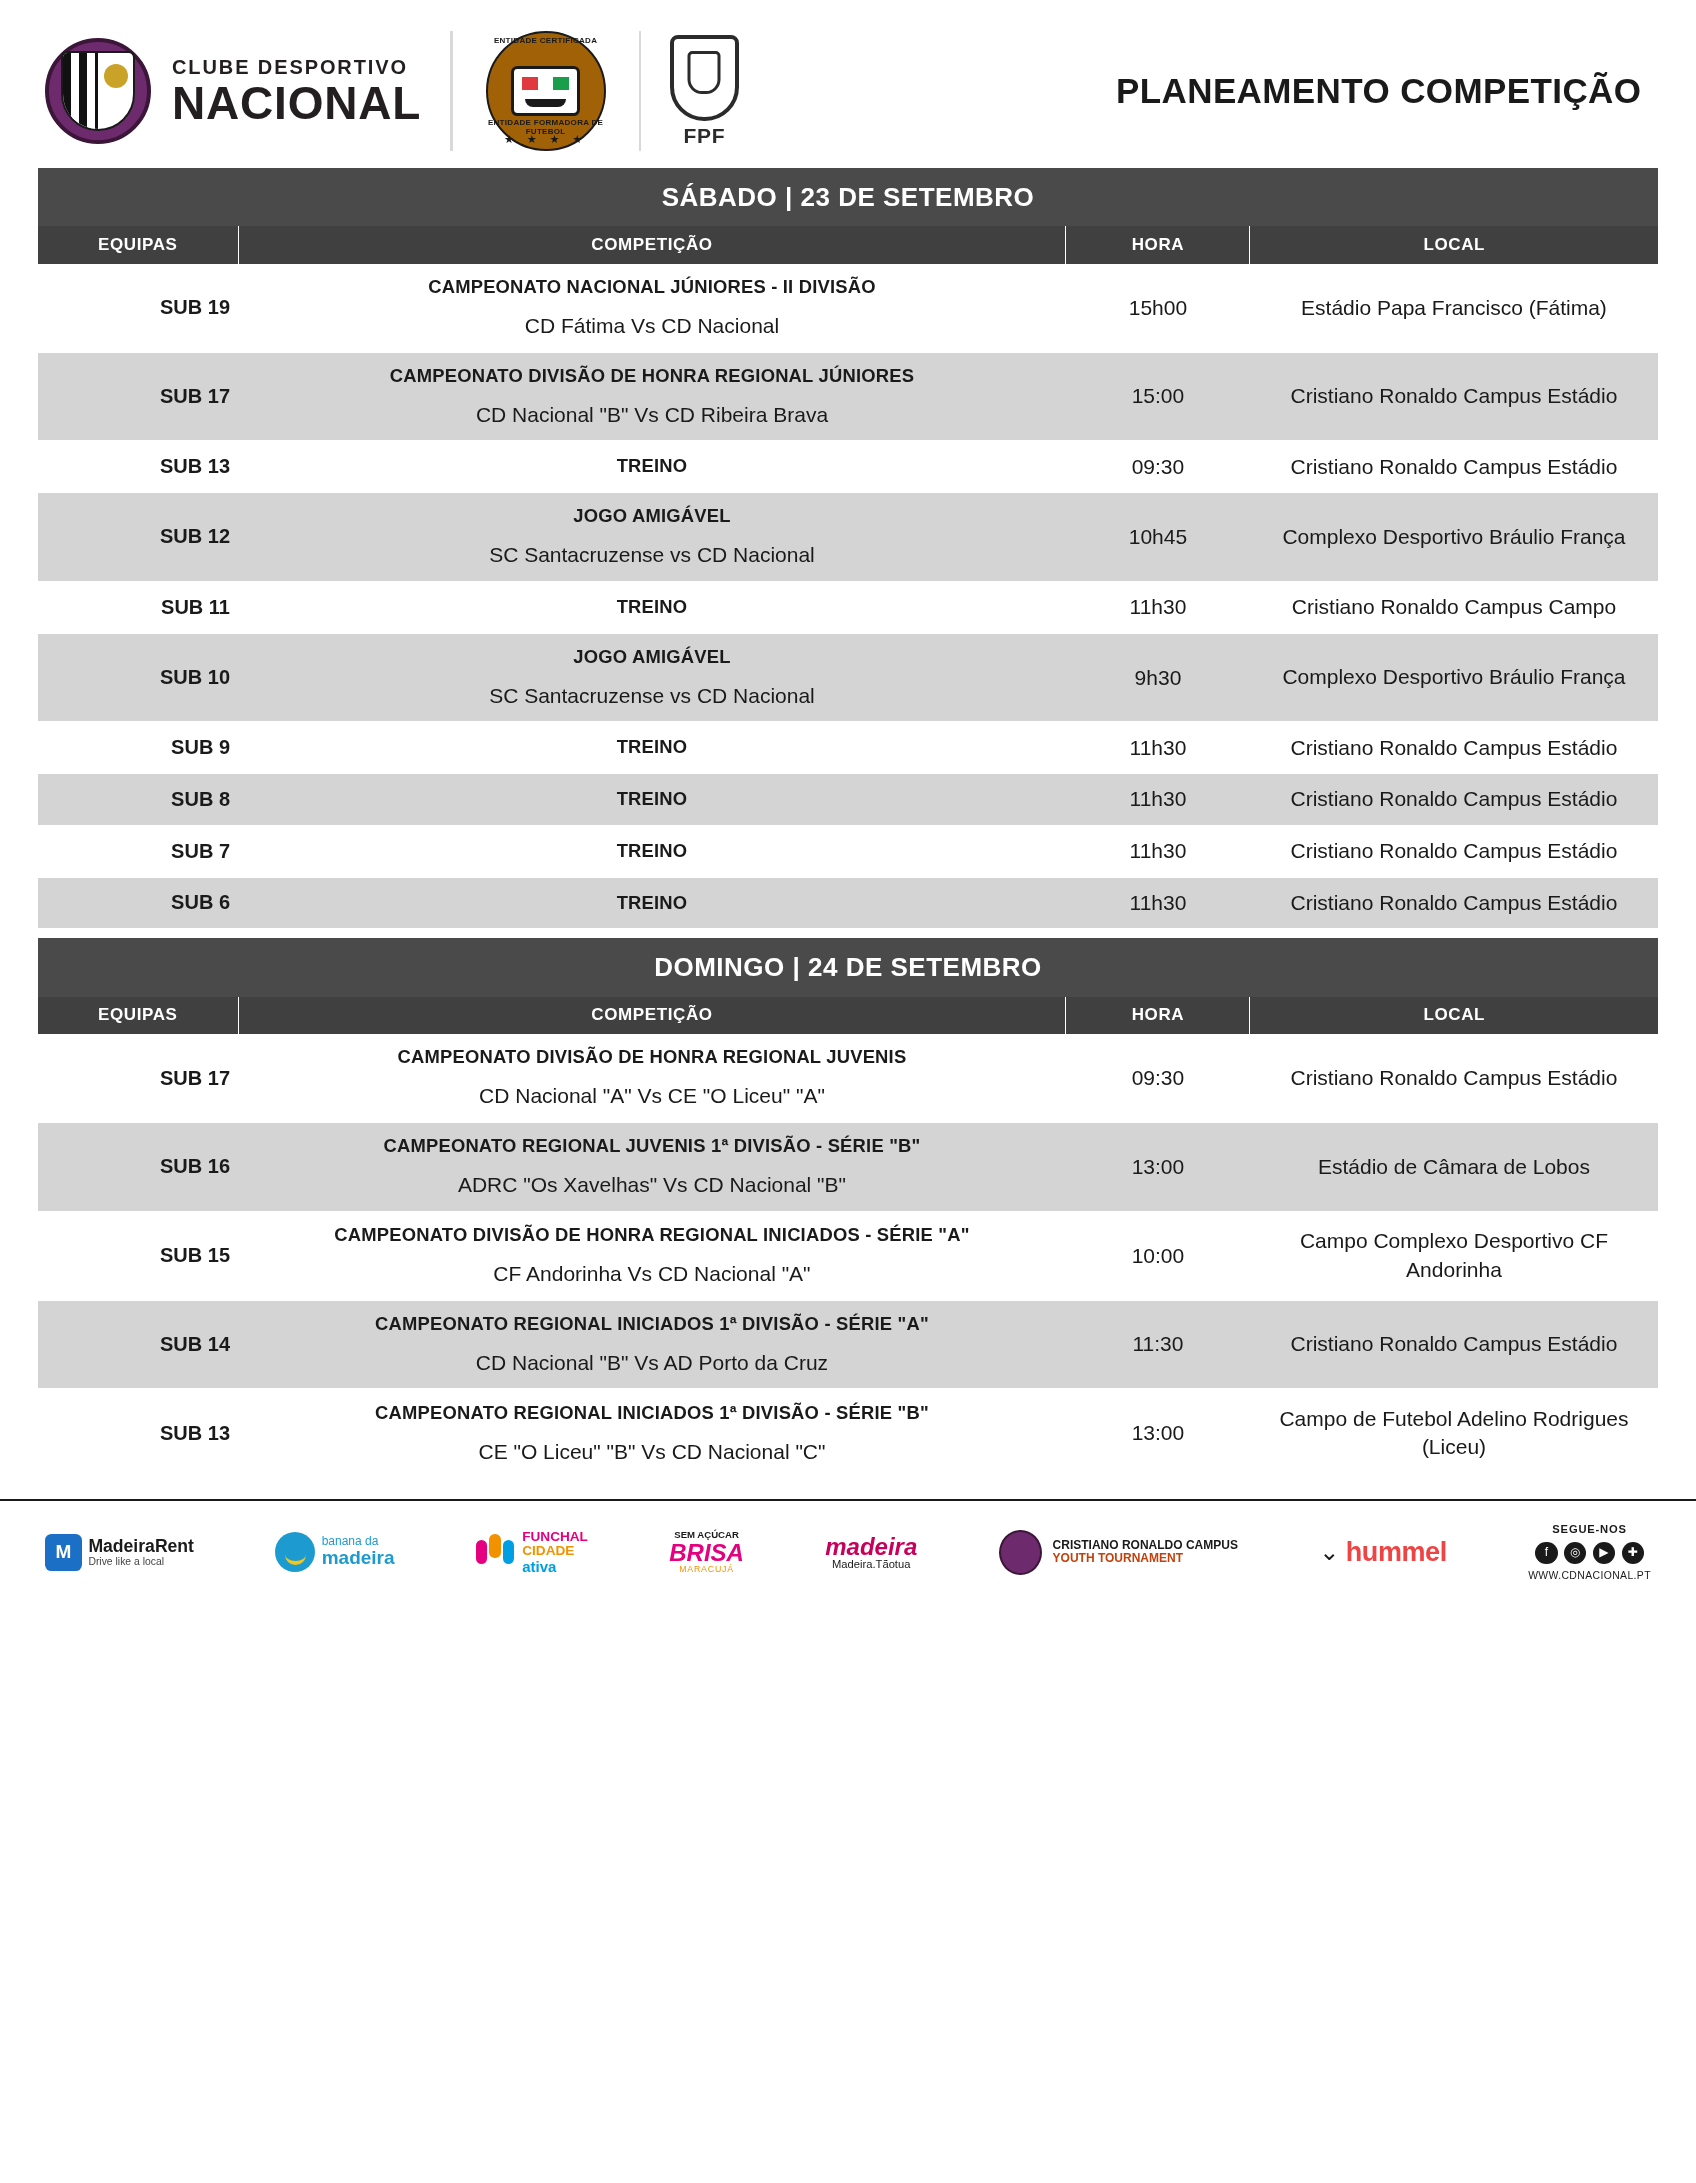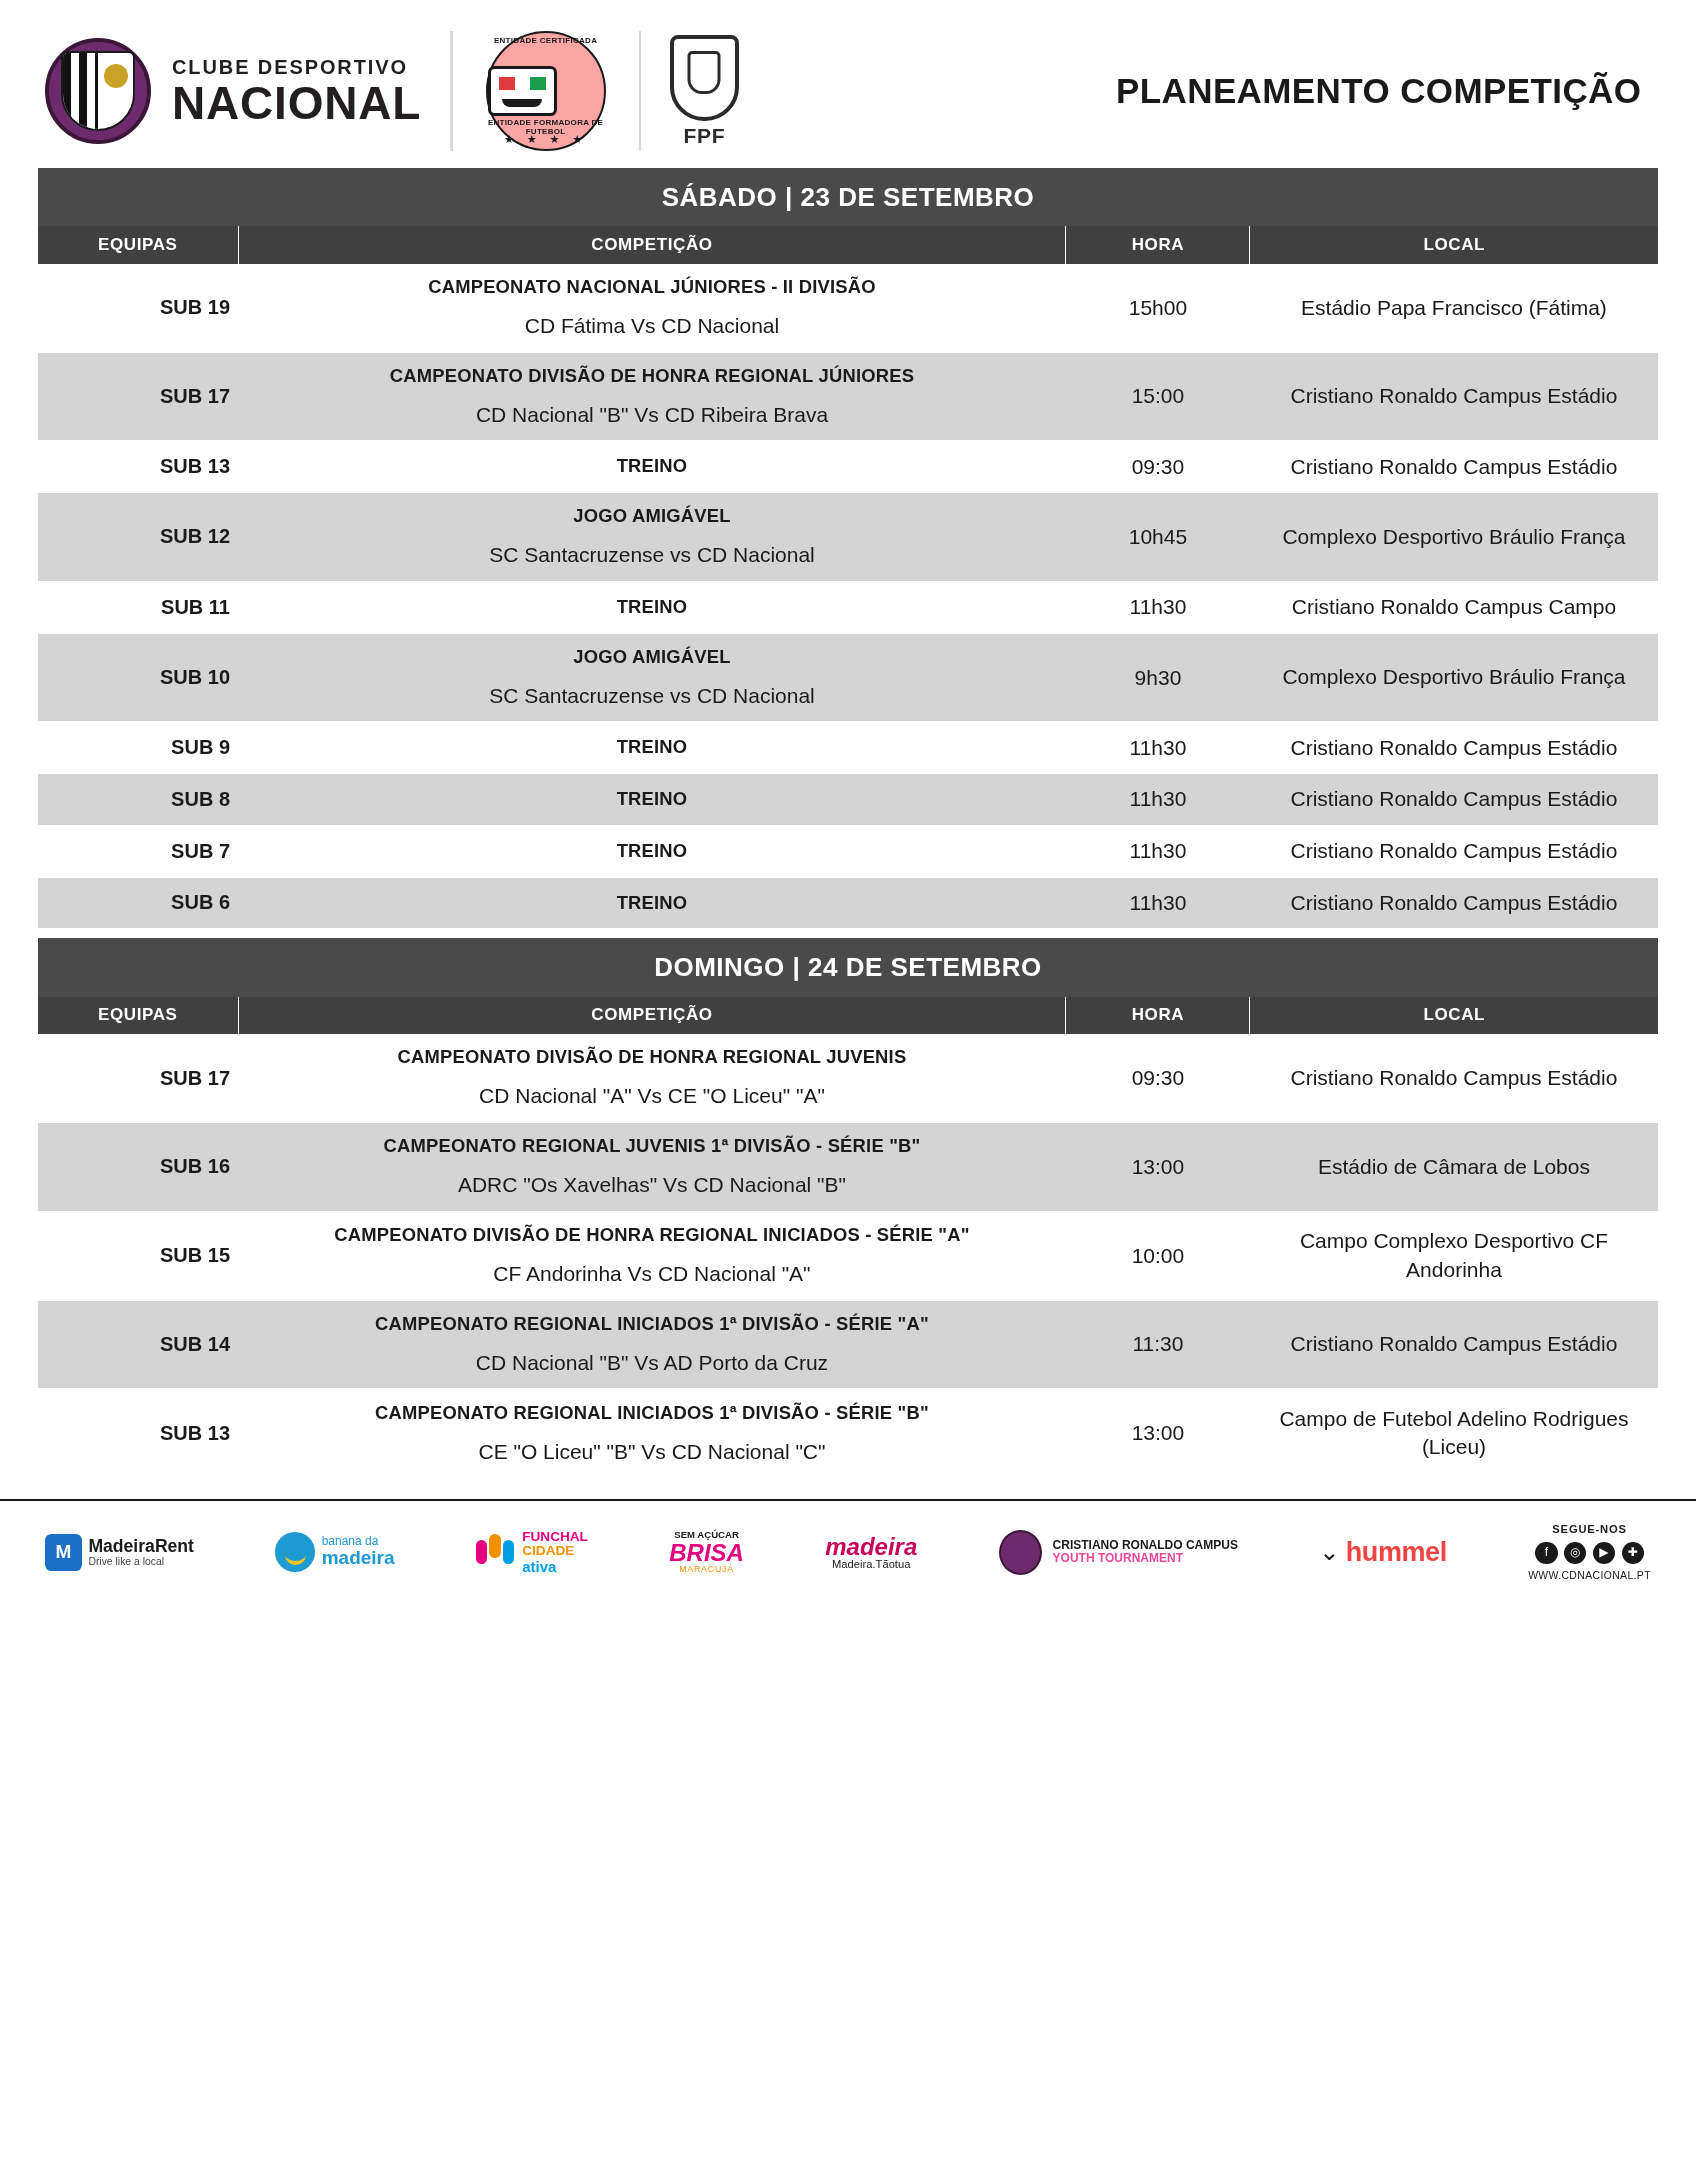--- a/index.html
+++ b/index.html
@@ -109,21 +109,22 @@
     justify-content: center;
   }
   .cert-circle {
     width: 120px;
     height: 120px;
     border-radius: 50%;
     border: 2.4px solid #1a1a1a;
     position: relative;
     display: flex;
     align-items: center;
-    background: #fca5a5;
+    justify-content: center;
+    background: #a16207;
   }
   .cert-face {
     width: 69px;
     height: 50px;
     border: 3.2px solid #1a1a1a;
     border-radius: 6.4px;
     position: relative;
     background: #fff;
   }
   .cert-face .eye-l {
@@ -339,21 +340,21 @@
   .sp-madeira .txt .mid { font-size: 24px; font-weight: bold; color: #c8005a; font-style: italic; }
   .sp-madeira .txt .bot { font-size: 11.2px; color: #1a1a1a; }
 
   .sp-crc { display: flex; align-items: center; gap: 11px; }
   .sp-crc .crc-badge {
     width: 43px; height: 45px; border-radius: 50%;
     background: #6d2b6d; border: 2.4px solid #3b1638;
   }
   .sp-crc .txt { line-height: 1.1; font-weight: bold; }
   .sp-crc .txt .l1 { font-size: 12px; color: #1a1a1a; }
-  .sp-crc .txt .l2 { font-size: 12px; color: #ec4899; }
+  .sp-crc .txt .l2 { font-size: 12px; color: #c2410c; }
 
   .sp-hummel .txt { font-size: 27px; font-weight: bold; color: #ef4444; letter-spacing: -0.4px; }
   .sp-hummel .chev { font-size: 24px; color: #1a1a1a; }
 
   .follow { text-align: center; line-height: 1.3; }
   .follow .lbl { font-size: 11.2px; font-weight: bold; color: #1a1a1a; letter-spacing: 0.8px; }
   .follow .icons { display: flex; gap: 6.4px; justify-content: center; margin: 4.8px 0; }
   .follow .icons span {
     width: 22.4px; height: 22.4px; border-radius: 50%;
     background: #1a1a1a; color: #fff; font-size: 12px;

